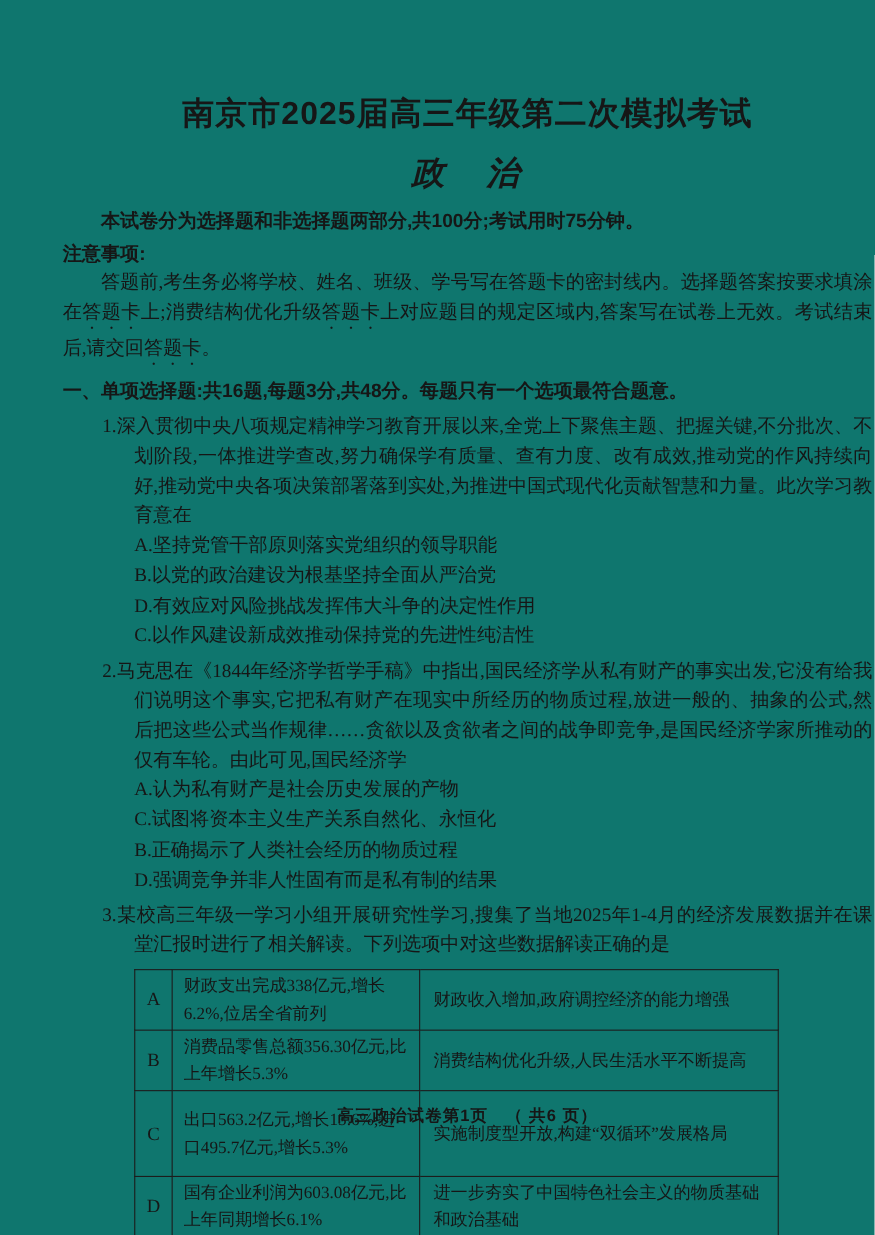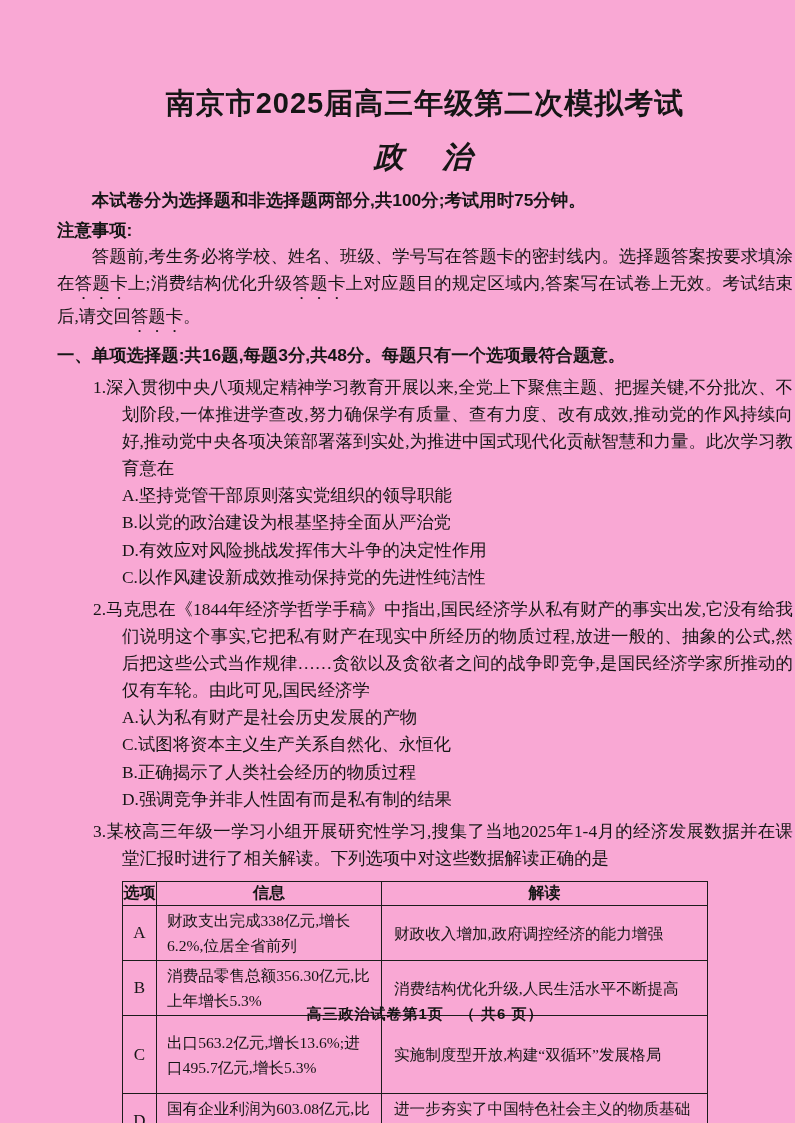--- a/index.html
+++ b/index.html
@@ -1,20 +1,20 @@
 <!DOCTYPE html>
 <html><head>
 <meta charset="utf-8">
 <style>
   html,body { margin:0; padding:0; background:#e8e8e8; }
   .sheet {
     position:relative;
     width:795px; height:1123px;
     margin:0 auto;
-    background:#f9a8d4;
+    background:#0f766e;
     overflow:hidden;
     color:#161616;
     font-family:"Liberation Serif","DejaVu Serif",serif;
   }
   .content { position:absolute; left:57px; top:0; width:736px; }
 
   .title {
     margin:84px 0 0 0;
     text-align:center;
     font-family:"Liberation Sans","DejaVu Sans",sans-serif;
@@ -181,25 +181,20 @@
       <div class="question">
         <p class="stem"><span>3.</span><span>某校高三年级一学习小组开展研究性学习,搜集了当地2025年1-4月的经济发展数据并在课堂汇报时进行了相关解读。下列选项中对这些数据解读正确的是</span></p>
 
         <table class="qtable">
           <colgroup>
               <col class="col-opt">
               <col class="col-info">
               <col class="col-interp">
             </colgroup>
           <tbody>
-              <tr>
-            <th>选项</th>
-            <th>信息</th>
-            <th>解读</th>
-          </tr>
           <tr class="row-a">
             <td class="opt-cell">A</td>
             <td class="info-cell">财政支出完成338亿元,增长6.2%,位居全省前列</td>
             <td class="interp-cell">财政收入增加,政府调控经济的能力增强</td>
           </tr>
           <tr class="row-b">
             <td class="opt-cell">B</td>
             <td class="info-cell">消费品零售总额356.30亿元,比上年增长5.3%</td>
             <td class="interp-cell">消费结构优化升级,人民生活水平不断提高</td>
           </tr>

